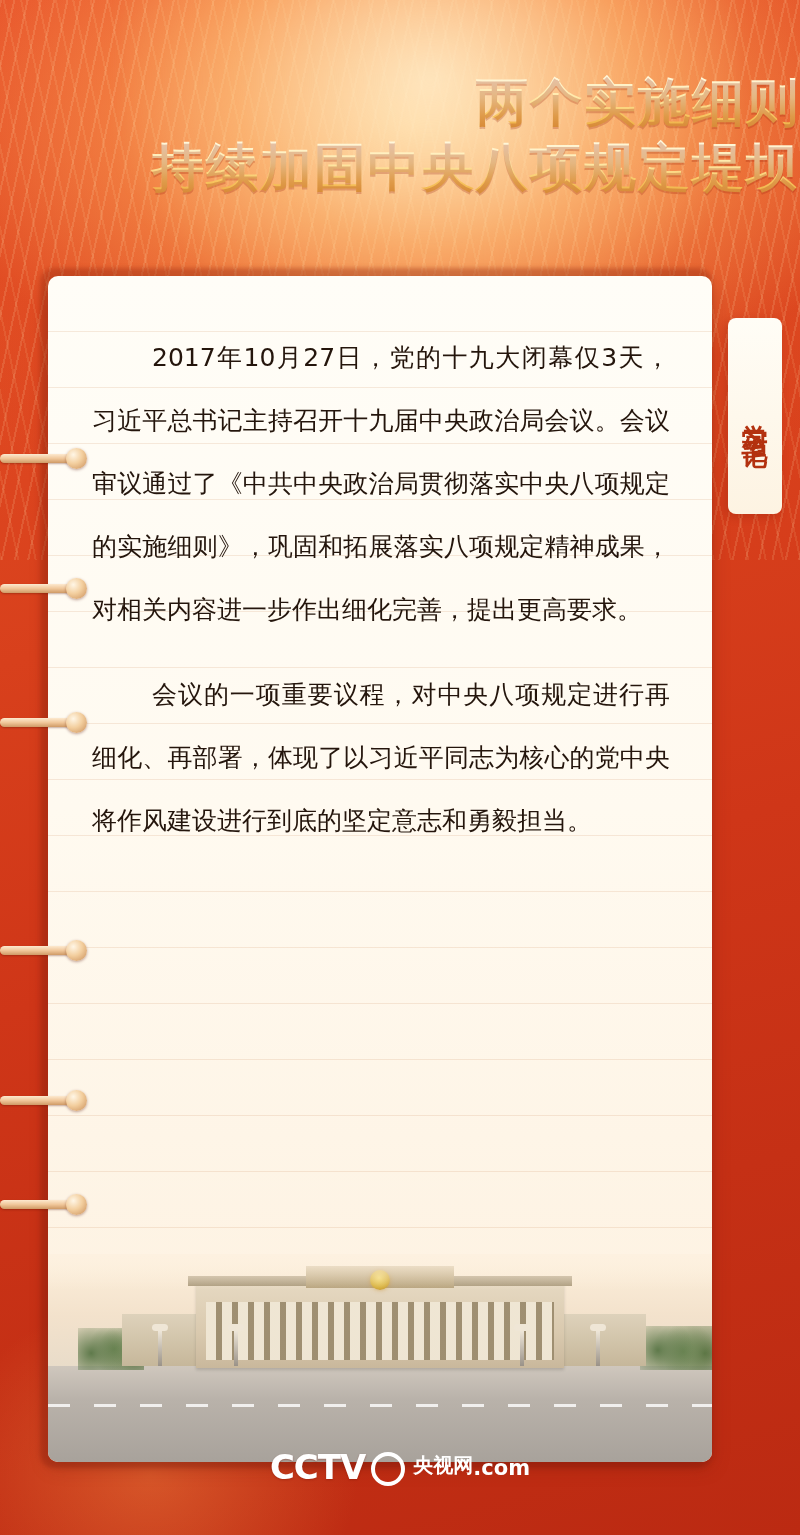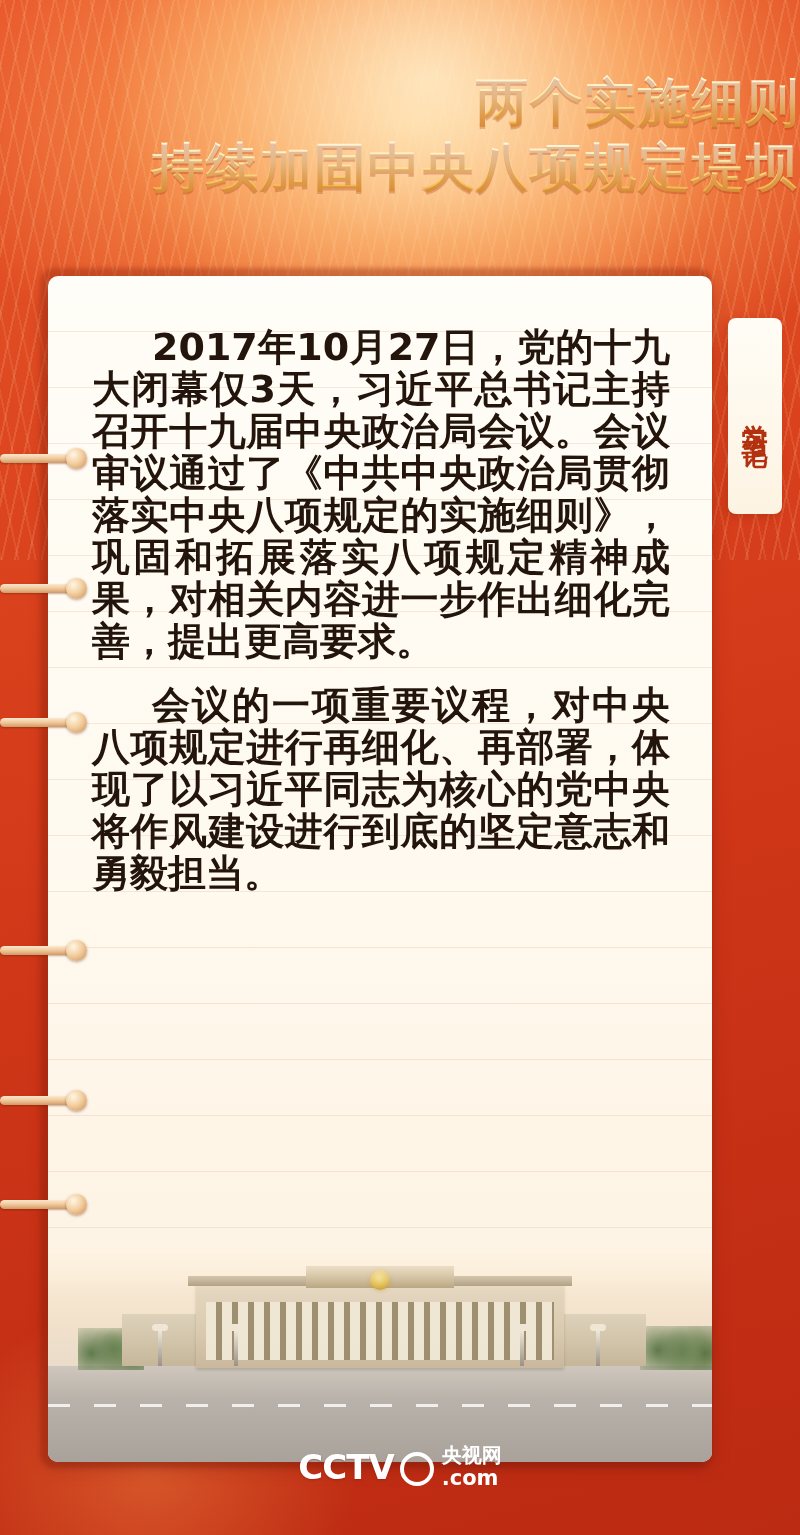--- a/index.html
+++ b/index.html
@@ -160,23 +160,23 @@
   
   .body-text {
     position: absolute;
     left: 44px;
     top: 50px;
     width: 578px;
     z-index: 6;
   }
   .para {
     font-family: "DejaVu Sans", "Liberation Sans", sans-serif;
-    font-size: 38px;
-    font-weight: bold;
-    line-height: 42px;
+    font-size: 25px;
+    font-weight: normal;
+    line-height: 63px;
     color: #24150c;
     text-indent: 60px;
     margin: 0 0 22px 0;
     text-align: justify;
     letter-spacing: 0px;
   }
 
   
   .photo {
     position: absolute;
@@ -292,21 +292,21 @@
   }
   .cctv .ring-o {
     width: 26px; height: 26px;
     border: 4px solid #ffffff;
     border-radius: 50%;
     position: relative;
     top: 2px;
   }
   .cctv .cn {
     display: flex;
-    flex-direction: column;
+    flex-direction: row;
     line-height: 1;
     margin-left: 2px;
   }
   .cctv .cn .zh {
     font-family: "DejaVu Sans", "Liberation Sans", sans-serif;
     font-weight: bold;
     font-size: 20px;
     color: #ffffff;
   }
   .cctv .cn .en {

